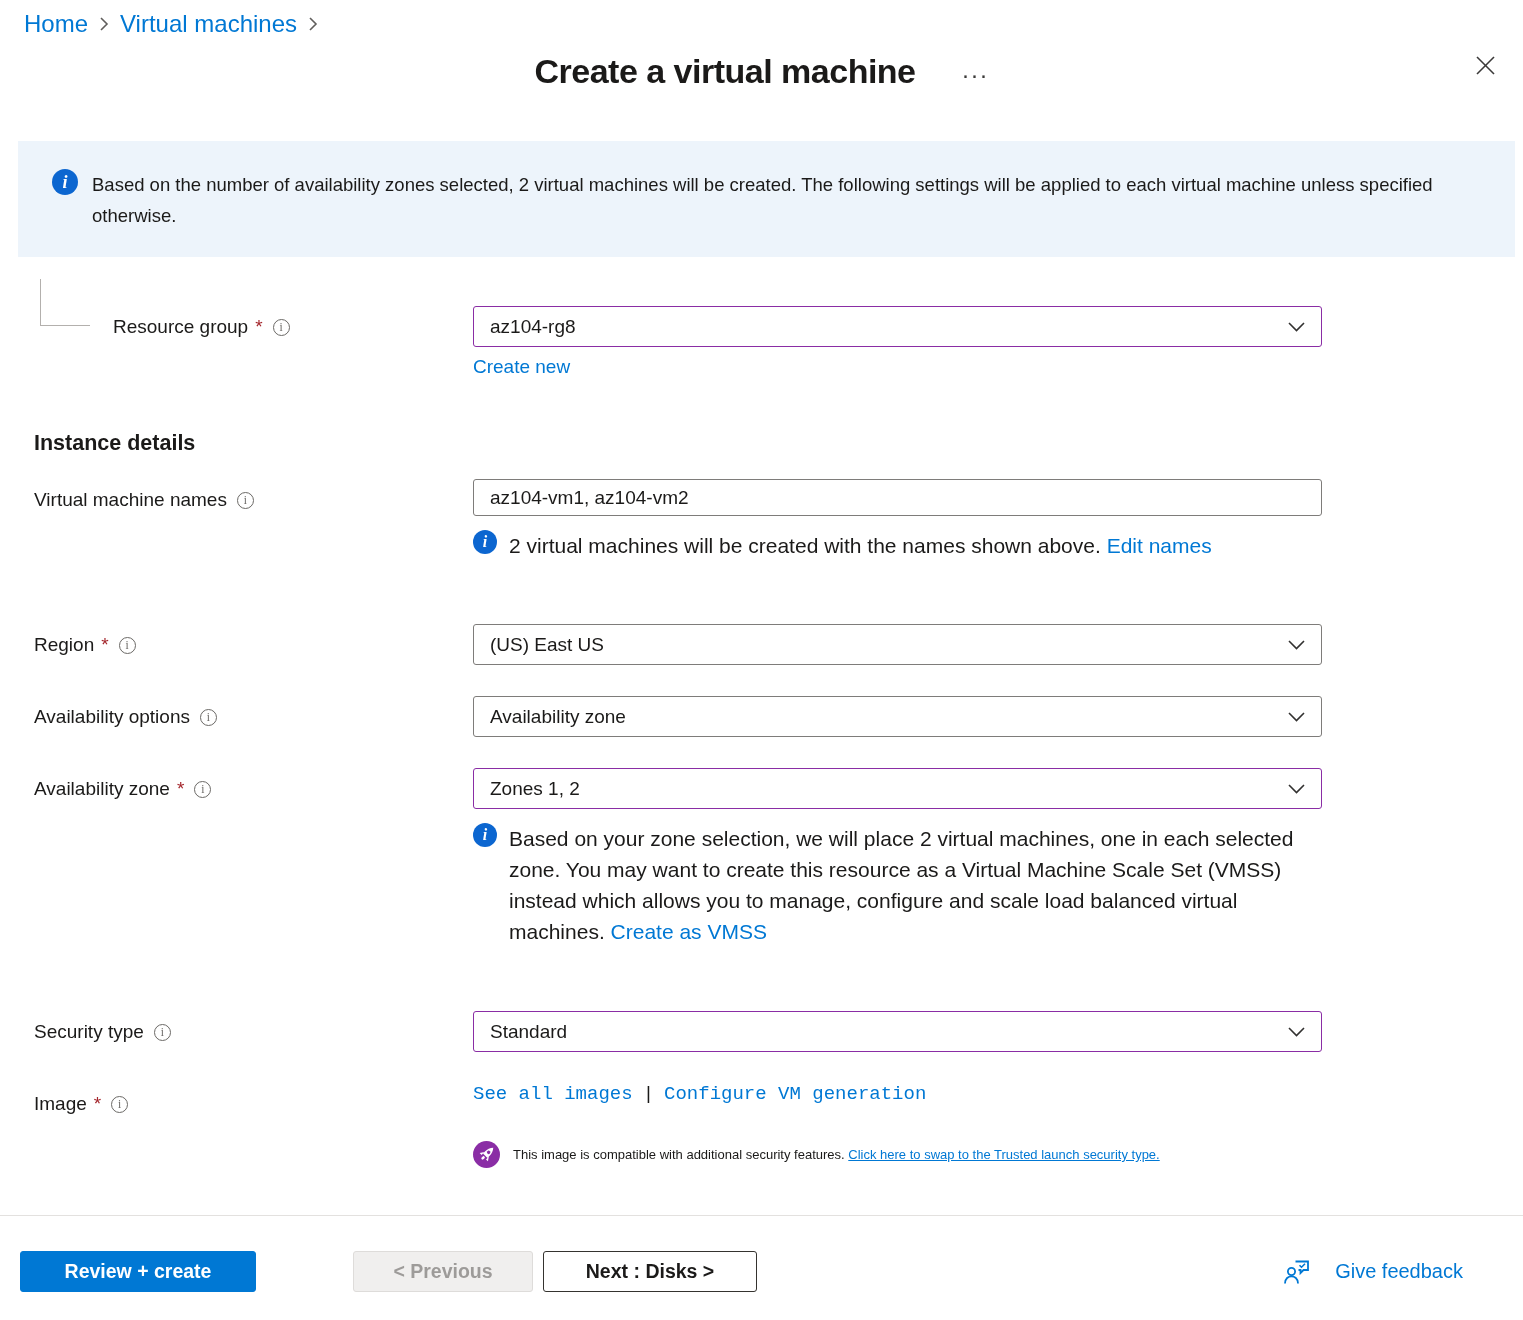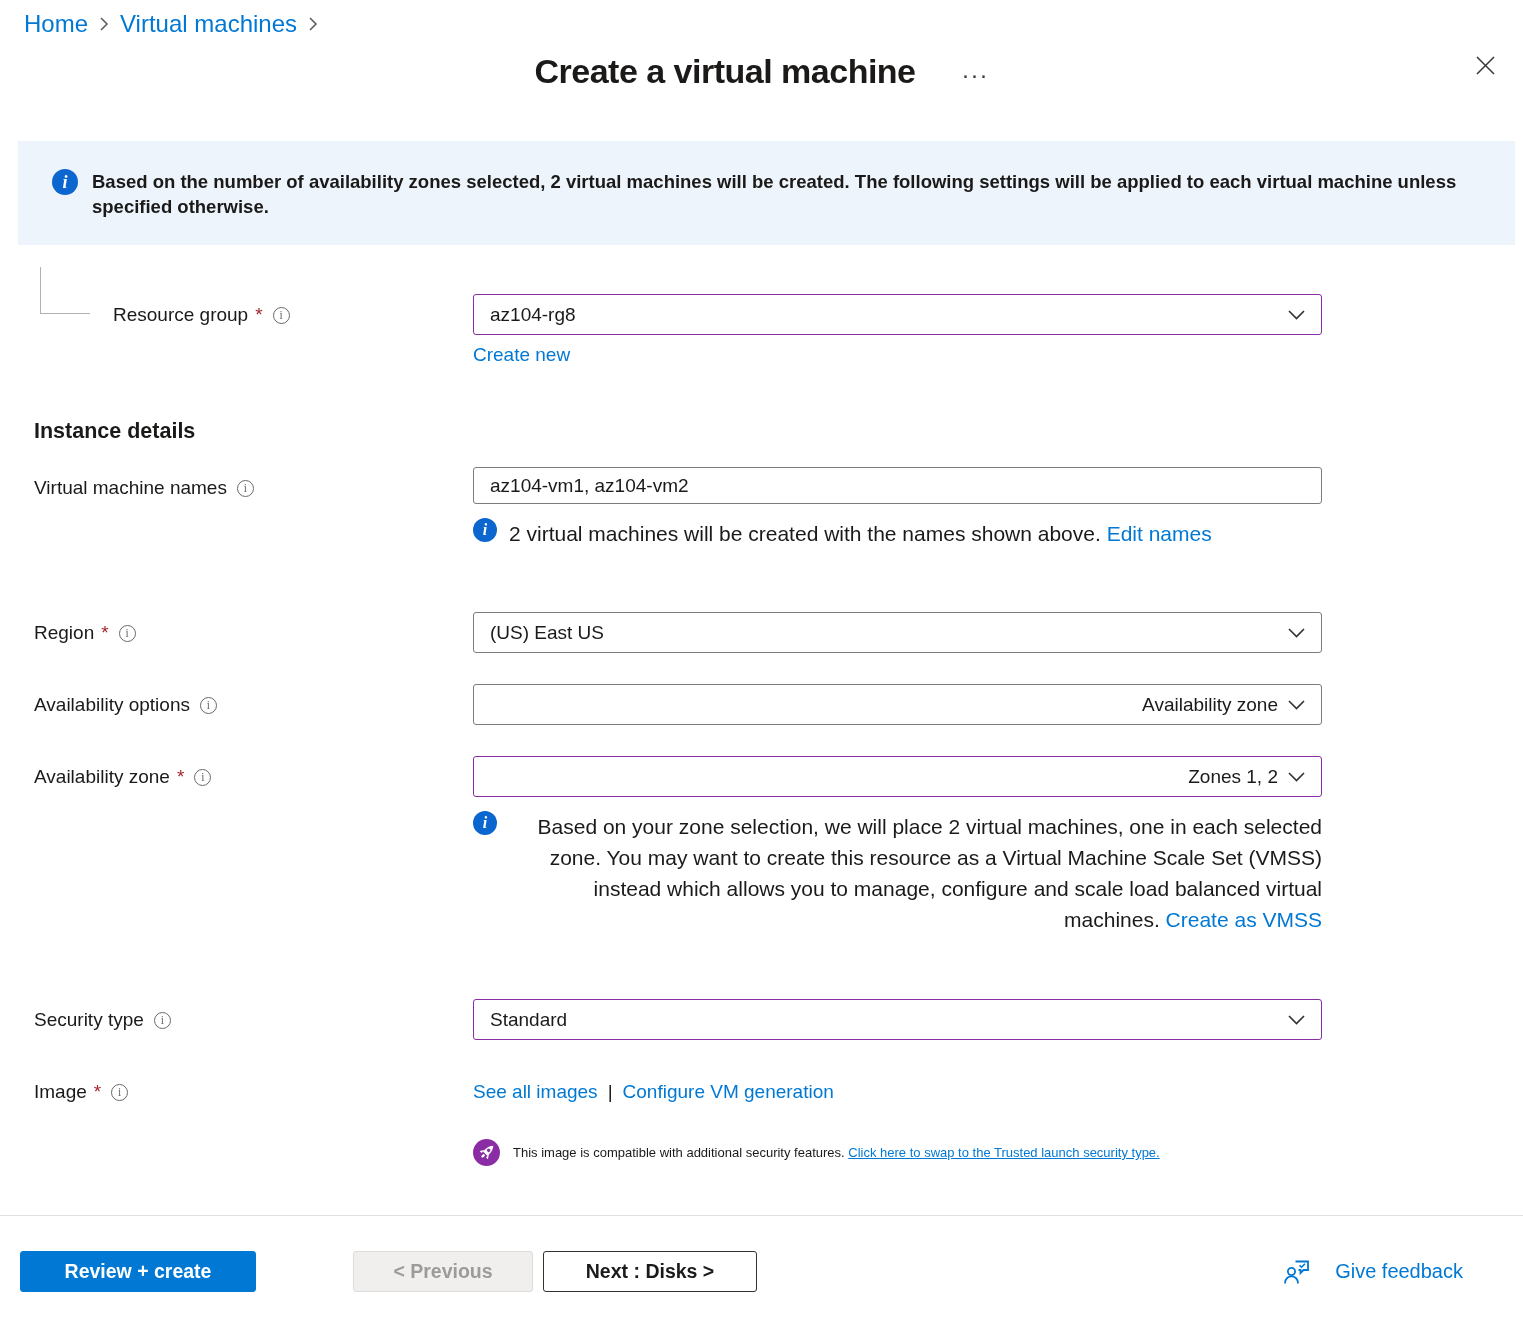--- a/index.html
+++ b/index.html
@@ -21,57 +21,57 @@
   .page-title { font-size:34px; font-weight:700; color:#1b1a19; letter-spacing:-0.5px; }
   .title-more { margin-left:46px; margin-top:6px; font-size:24px; color:#3b3a39; letter-spacing:1px; cursor:pointer; }
   .close-btn { position:absolute; right:23px; top:12px; width:30px; height:30px; display:flex; align-items:center; justify-content:center; cursor:pointer; }
 
   
   .banner { margin:50px 8px 0 18px; background:#edf4fb; padding:28px 40px 26px 34px; display:flex; gap:14px; }
   .info-badge { flex:0 0 auto; width:26px; height:26px; border-radius:50%; background:#0c66d0; color:#fff;
     display:flex; align-items:center; justify-content:center; font-family:"Liberation Serif", serif;
     font-style:italic; font-weight:700; font-size:18px; }
   .info-badge.small { width:24px; height:24px; font-size:16px; }
-  .banner-text { font-size:18.5px; line-height:25px; color:#1b1a19; max-width:1390px;font-weight:bold; }
+  .banner-text { font-size:18.5px; line-height:31px; color:#1b1a19; max-width:1390px; }
 
   
   .form { padding-left:34px; }
   .form-row { display:flex; align-items:flex-start; }
   .label-col { width:439px; flex:0 0 439px; padding-top:10px; display:flex; align-items:center; font-size:19px; color:#1b1a19; }
   .control-col { width:849px; flex:0 0 849px; }
   .req { color:#a4262c; margin-left:7px; font-size:19px; }
   .hint-i { width:17px; height:17px; border:1px solid #6b6966; border-radius:50%; color:#6b6966;
     display:inline-flex; align-items:center; justify-content:center; font-size:11.5px; margin-left:10px;
     font-family:"Liberation Serif", serif; flex:0 0 auto; cursor:default; }
 
   .select, .text-input {
     width:100%; height:41px; border:1px solid #7e7c7a; border-radius:3px; background:#fff;
     display:flex; align-items:center; padding:0 16px; font-size:19px; color:#1b1a19; cursor:pointer;
   }
-  .select.modified { border-color:#8a2da5; }
+  .select.modified { border-color:#8a2da5;gap:16px; }
   .select .sel-text { flex:1 1 auto; white-space:nowrap; overflow:hidden; }
   .chev { flex:0 0 auto; margin-left:10px; display:flex; align-items:center; }
   .text-input { height:37px; cursor:text; font-family:"Liberation Sans", sans-serif; }
 
   .sub-link { display:inline-block; margin-top:9px; font-size:19px; }
   .section-title { font-size:21.5px; font-weight:700; color:#1b1a19; margin-top:53px; }
 
   .inline-info { display:flex; gap:12px; margin-top:14px; align-items:flex-start; }
   .inline-info .txt { font-size:21px; line-height:31px; color:#1b1a19; max-width:813px; }
 
   .row-resource-group { margin-top:49px; position:relative; }
   .rg-label { padding-left:79px; }
   .indent-connector { position:absolute; left:6px; top:-27px; width:50px; height:47px;
     border-left:1px solid #b3b0ad; border-bottom:1px solid #b3b0ad; }
   .row-vm-names { margin-top:23px; }
   .row-region { margin-top:63px; }
-  .row-gap { margin-top:31px;text-align:right; }
+  .row-gap { margin-top:31px; }
   .row-security { margin-top:64px; }
 
-  .image-links { margin-top:10px; font-size:19px; display:flex; gap:10px; align-items:center; }
+  .image-links { font-size:19px; display:flex; gap:10px; align-items:center;font-family:Liberation Mono, monospace; }
   .image-links .pipe { color:#1b1a19; }
   .win-logo { flex:0 0 auto; margin-right:13px; display:flex; }
 
   .image-note { display:flex; gap:13px; margin-top:36px; align-items:flex-start; }
   .rocket-badge { flex:0 0 auto; width:27px; height:27px; }
   .image-note .txt { font-size:13px; line-height:28px; max-width:800px; color:#1b1a19; }
   .image-note a { text-decoration:underline; }
 
   
   .footer { position:absolute; left:0; right:0; top:1215px; border-top:1px solid #e3e1df;

